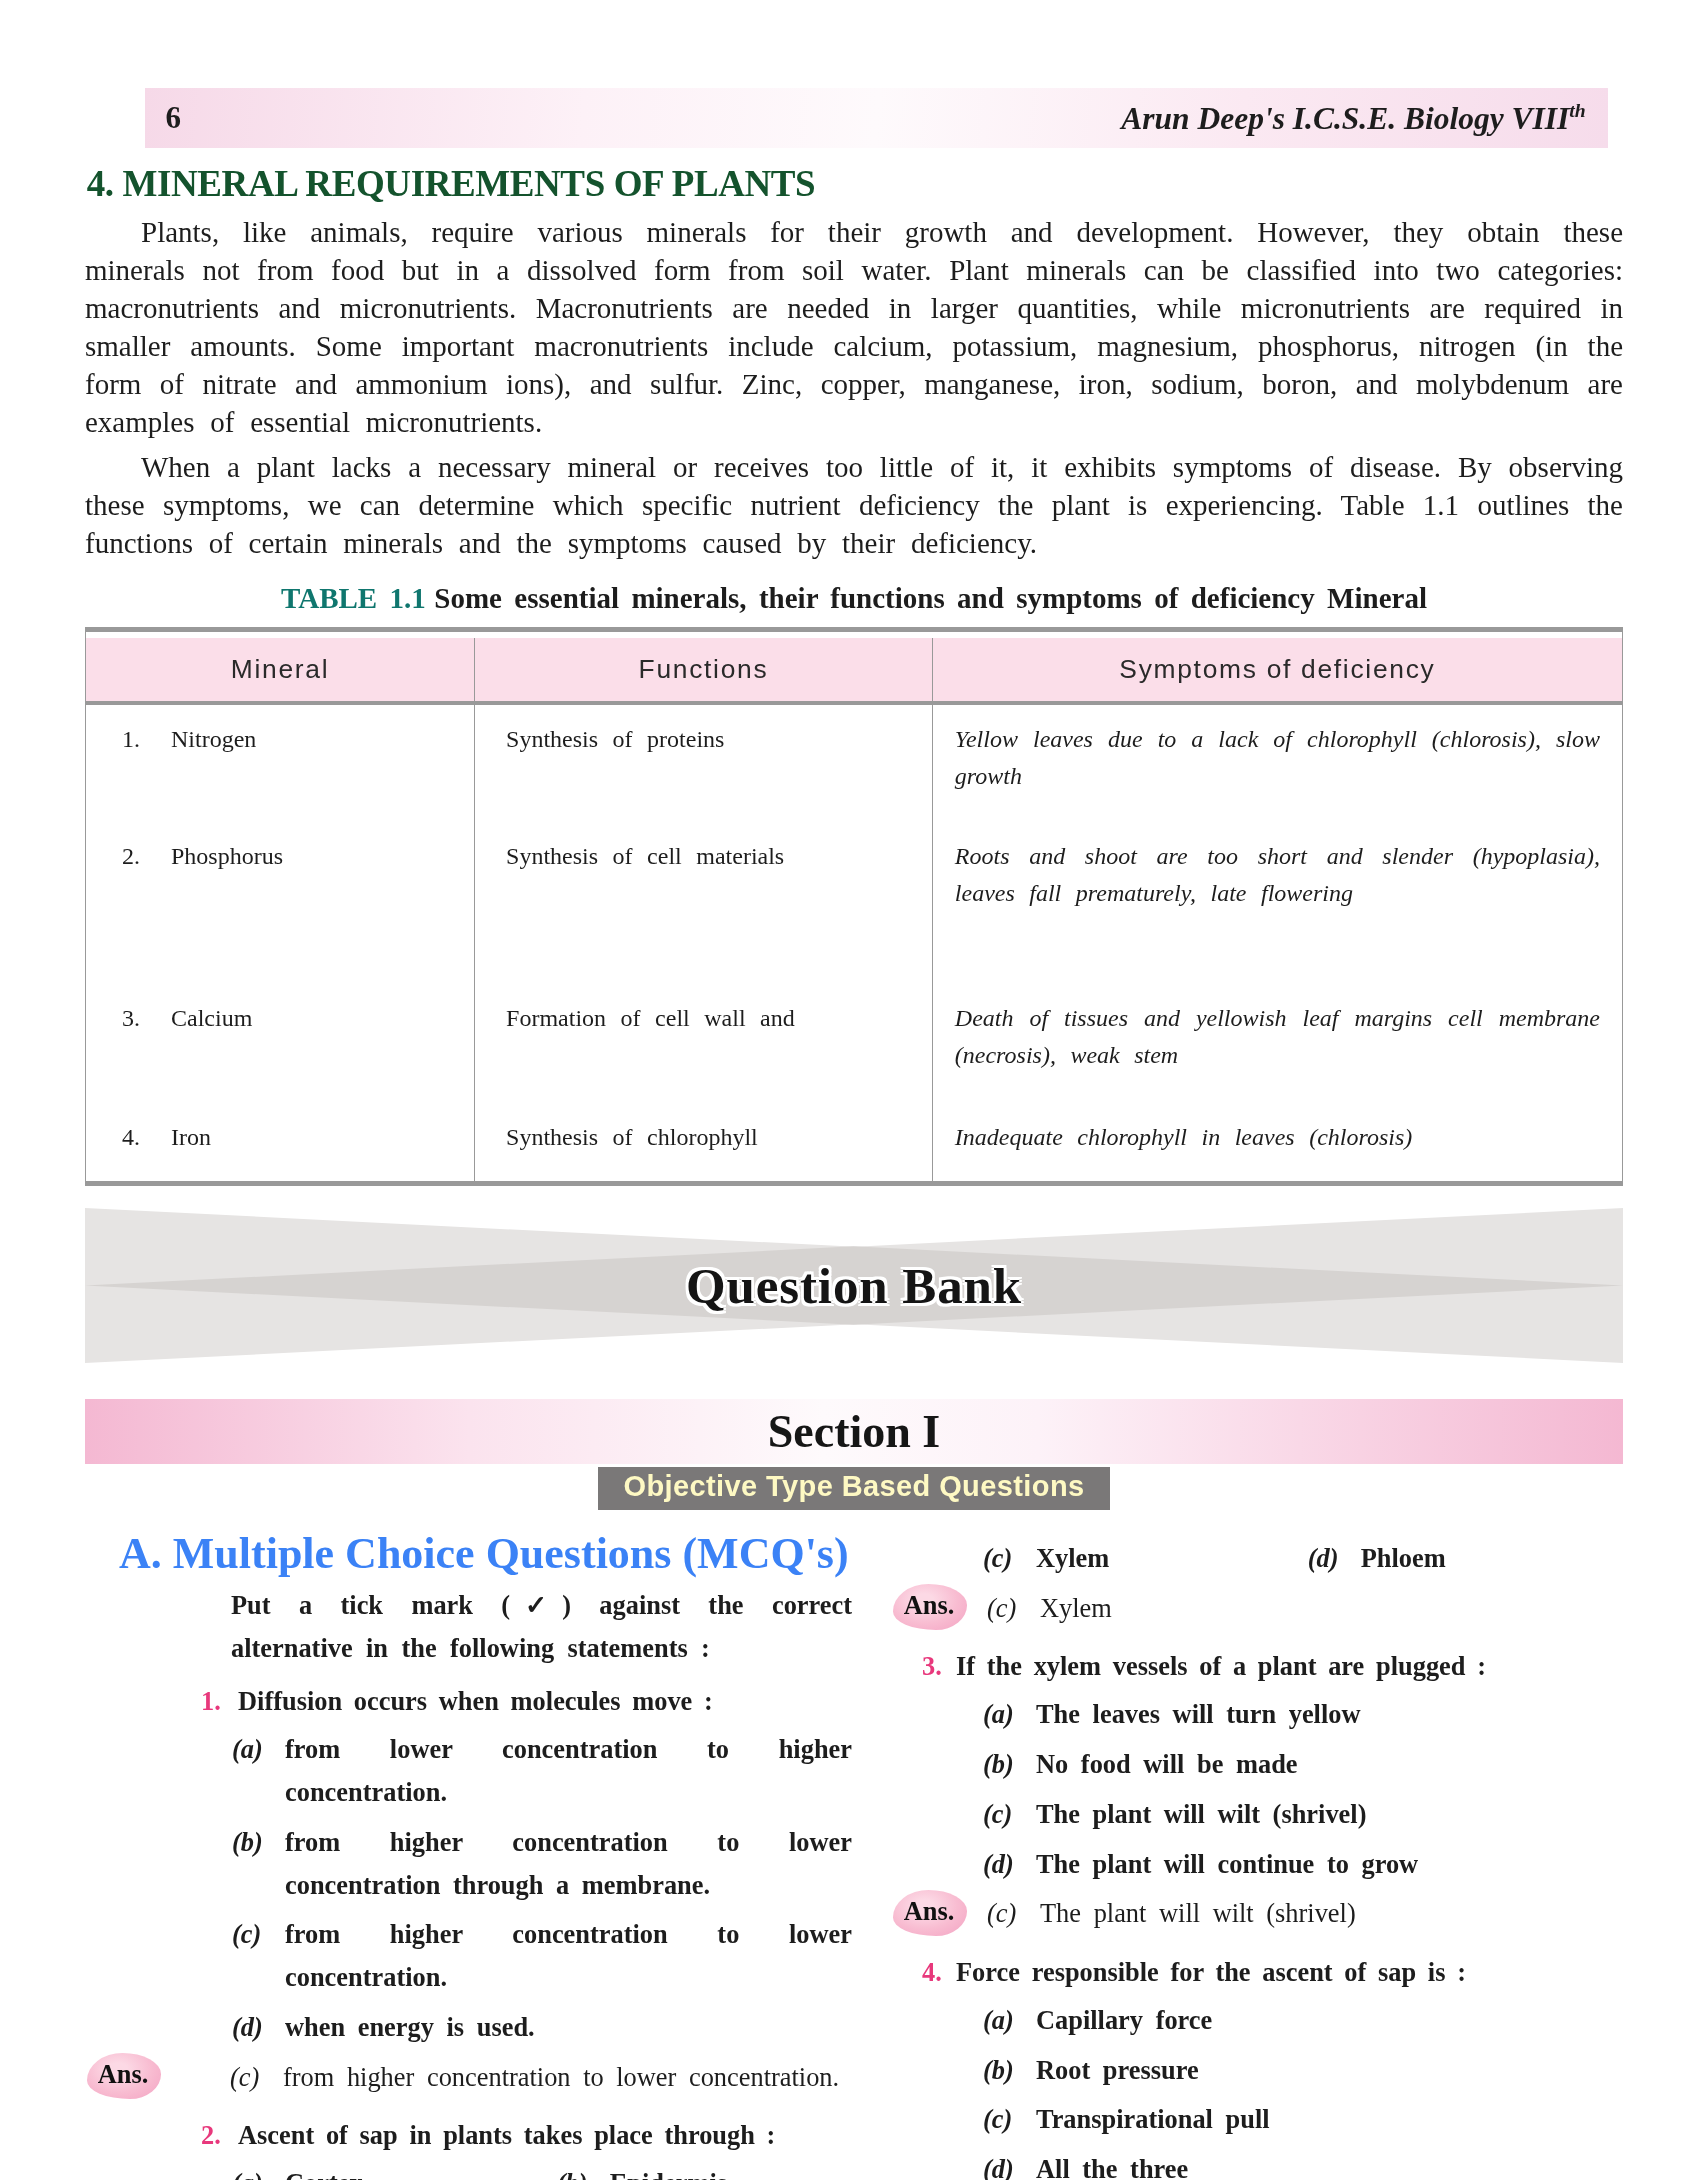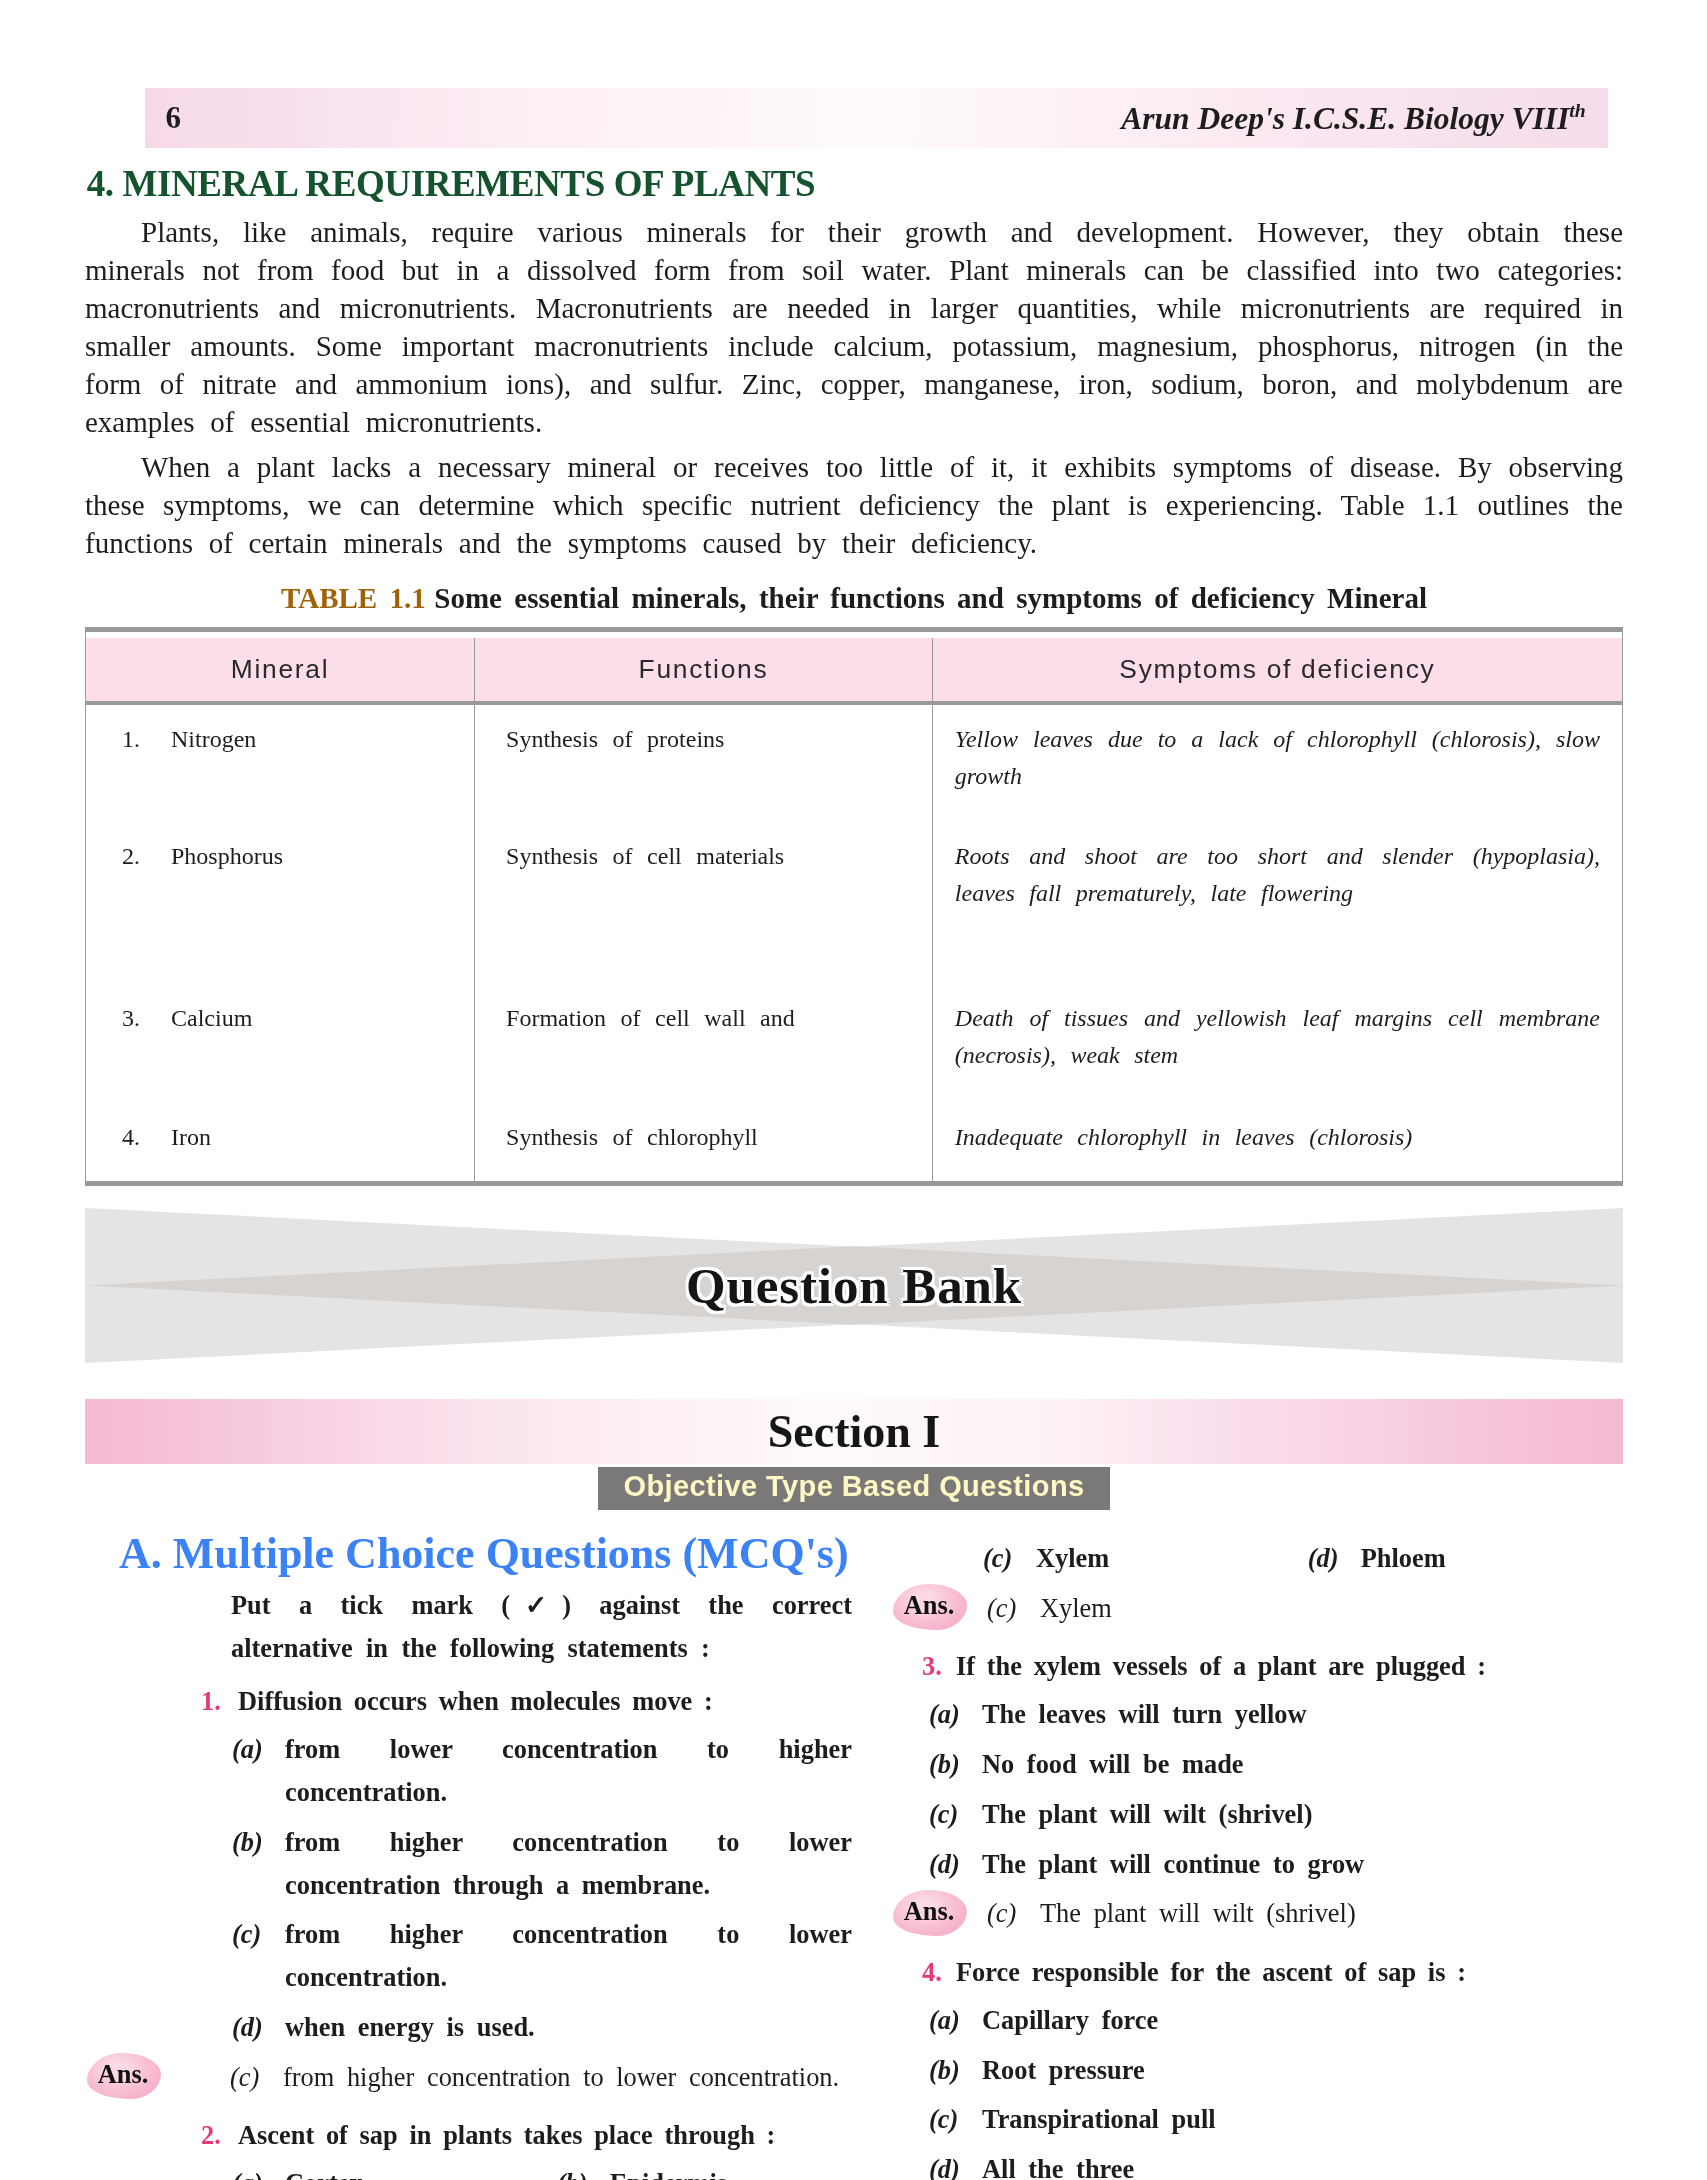--- a/index.html
+++ b/index.html
@@ -28,21 +28,21 @@
     margin:13.6px 0 8.5px 1.7px; font-size:37px; letter-spacing:-0.4px;
     color:#14532d; font-weight:bold;
   }
   p.para {
     margin:0 0 6.8px 0; font-size:29px; line-height:38px;
     text-align:justify; text-indent:56px; word-spacing:8.5px;
   }
 
   
   .caption { margin:20.4px 0 12px 0; text-align:center; font-size:29px; font-weight:bold; word-spacing:5.1px; }
-  .caption .cap-label { color:#a16207; margin-right:8.5px;text-align:center; }
+  .caption .cap-label { color:#0f766e; margin-right:8.5px;text-align:center; }
   .tablewrap {
     border:1.7px solid #999999; border-top:5.1px solid #999999; border-bottom:5.1px solid #999999;
     padding-top:6px;
   }
   table.minerals { width:100%; border-collapse:collapse; }
   table.minerals th {
     background:#fbdee9; height:65px;
     font-family:"Liberation Sans", sans-serif; font-weight:normal;
     font-size:26.4px; letter-spacing:1.7px; color:#2a2a2a;
     border-bottom:4.3px solid #999999;
@@ -94,21 +94,21 @@
 
   .qline { margin:10.2px 0 5.1px 116px; font-weight:bold; word-spacing:5.1px; }
   .col-right .qline { margin-left:36px; }
   .qnum { display:inline-block; min-width:37px; color:#e8387c; }
   .col-right .qnum { min-width:34px; }
 
   .option {
     margin:0 0 6.8px 147px; padding-left:53px; text-indent:-53px;
     font-weight:bold; text-align:justify; word-spacing:6px;
   }
-  .col-right .option { margin-left:43px; }
+  .col-right .option { margin-left:97px; }
   .letter { display:inline-block; width:53px; font-style:italic; text-indent:0; }
 
   .optrow { margin-left:147px; font-weight:bold; word-spacing:5.1px; }
   .col-right .optrow { margin-left:97px; margin-bottom:5.1px; }
   .optrow .pair { display:inline-block; }
   .optrow .pair.first { width:313px; }
   .col-right .optrow .pair.first { width:313px; }
 
   .ansline { position:relative; padding-left:145px; margin:6.8px 0 8.5px 0; min-height:48px; }
   .col-right .ansline { padding-left:101px; }

